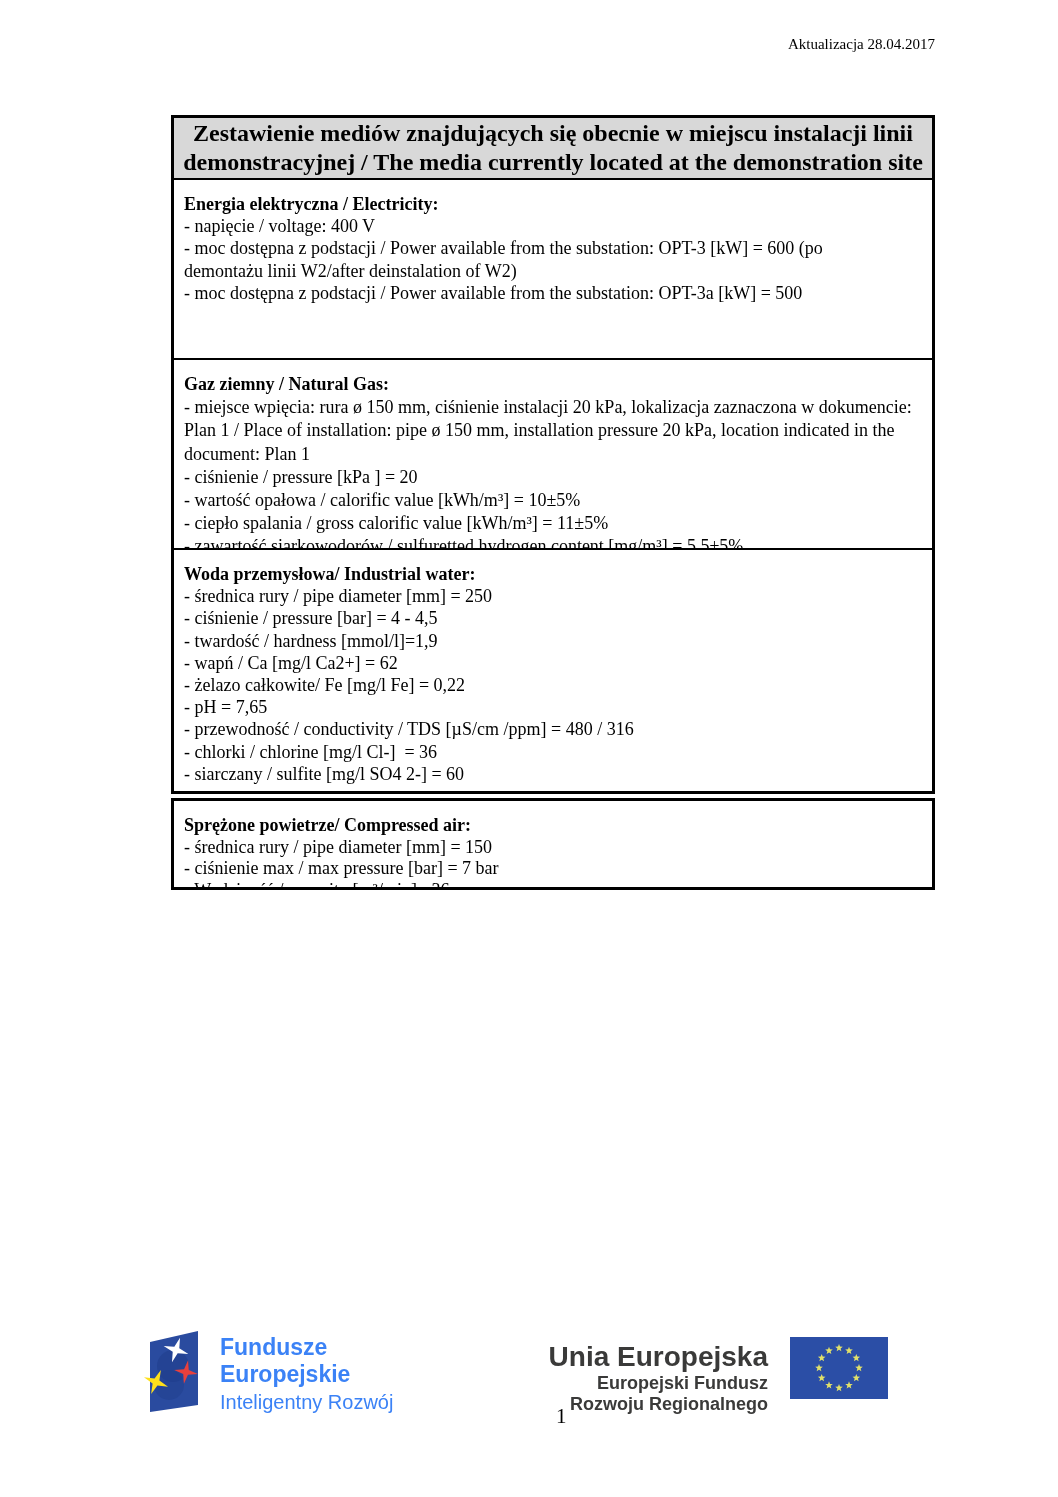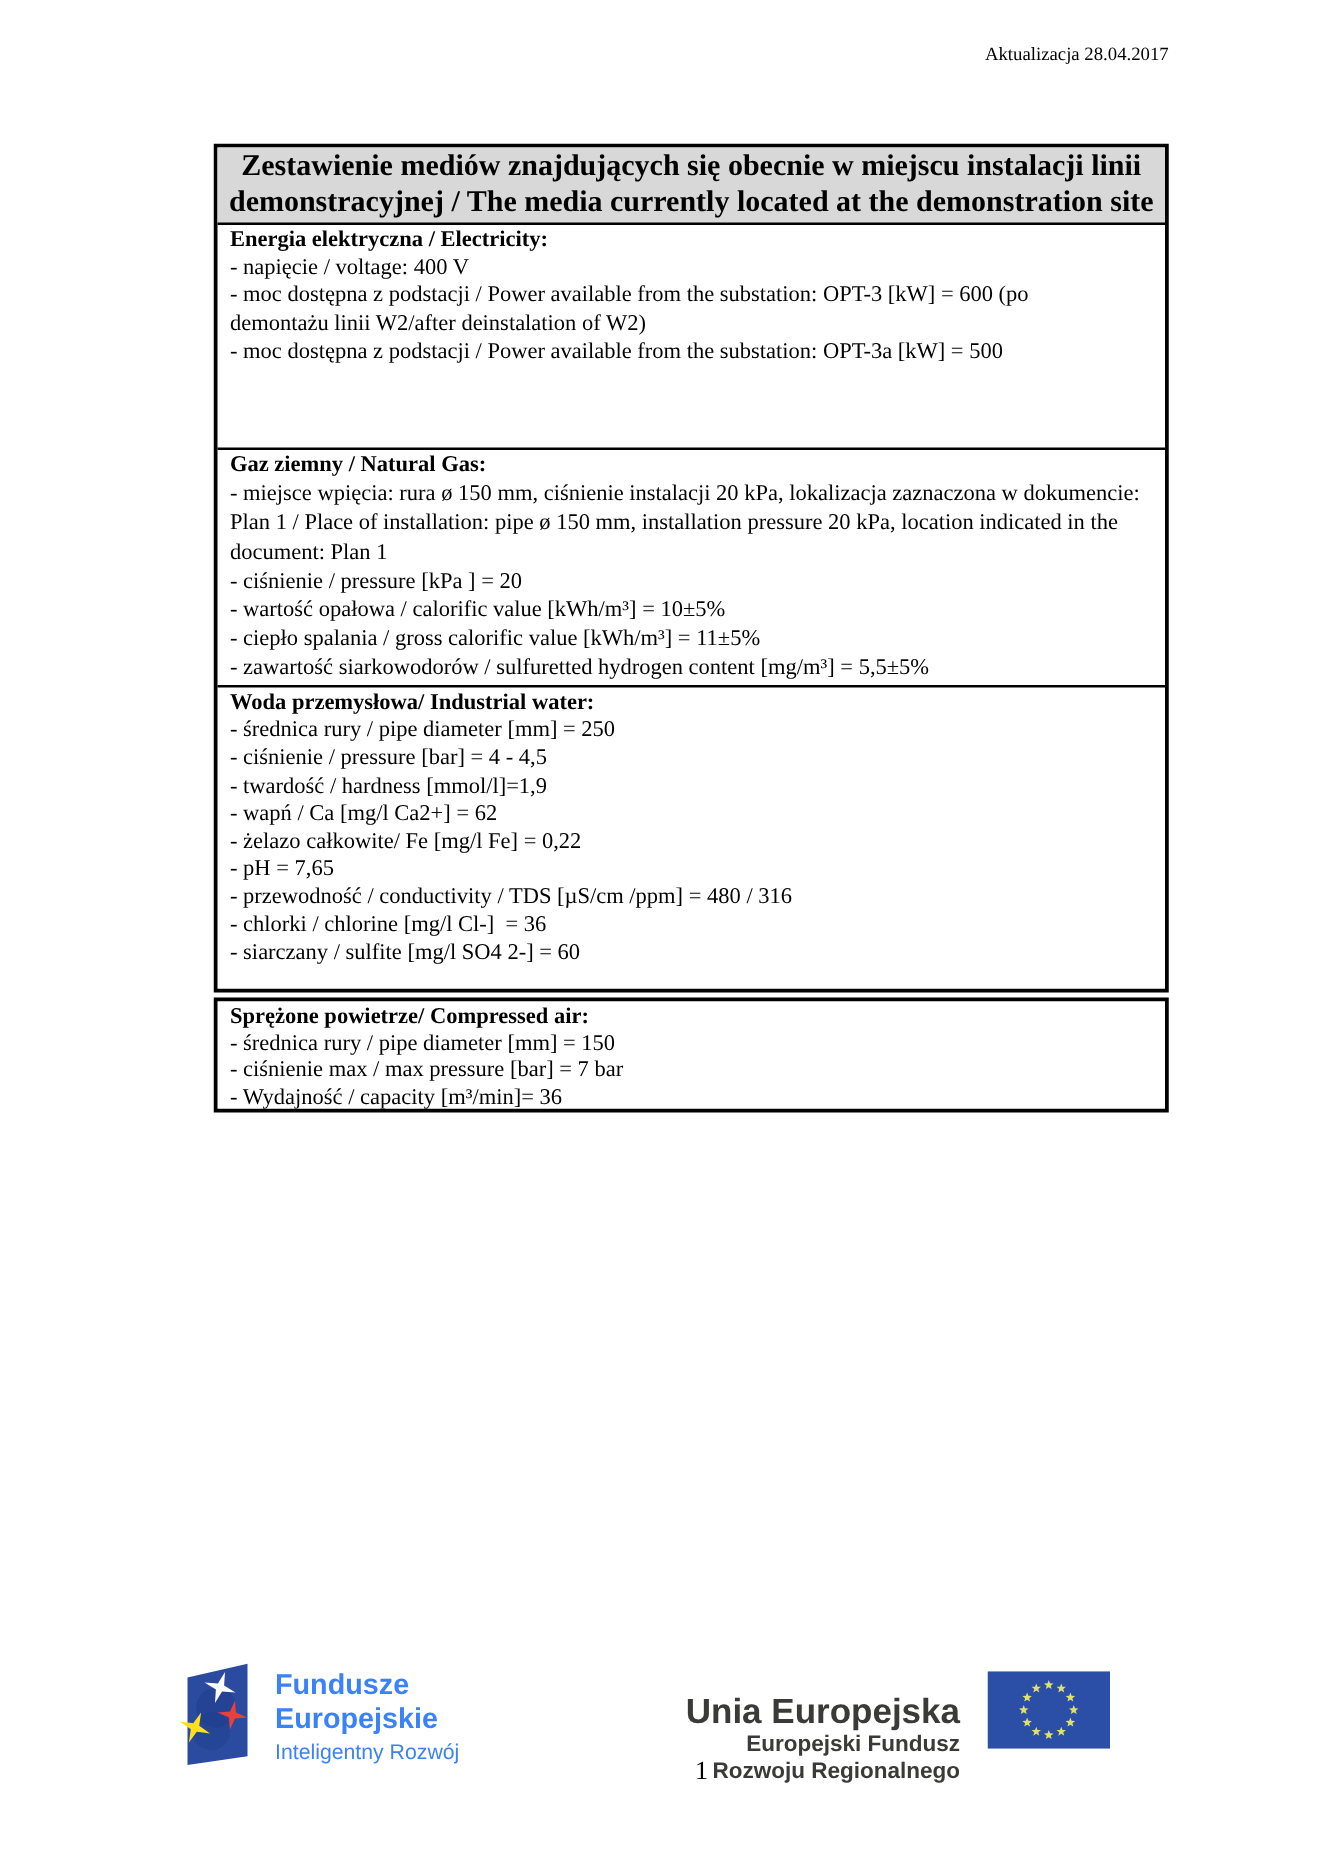--- a/index.html
+++ b/index.html
@@ -17,44 +17,44 @@
   .thead {
     height:62px; background:#d8d8d8; border-bottom:2px solid #000;
     text-align:center; font-weight:bold; font-size:24px; line-height:29px;
     padding:1px 4px; overflow:hidden;
   }
   .section { padding:0 10px; overflow:hidden; font-size:18px; line-height:22.2px; }
   .section p { white-space:pre-wrap; }
   .sec-elec  { height:178px; }
   .sec-gas   { height:190px; border-top:2px solid #000; line-height:23.2px; }
   .sec-water { height:243px; border-top:2px solid #000; }
-  .ttl { font-weight:bold; }
+  .ttl { font-weight:bold;margin-top:13px; }
   .just { text-align:justify; }
   .box-air {
     border:3px solid #000; margin-top:4px; height:92px;
     padding:1px 10px; overflow:hidden; font-size:18px; line-height:21.5px;
   }
   .box-air p { white-space:pre-wrap; }
 
   .footer-left {
     position:absolute; left:142px; top:1328px;
     display:flex; gap:16px; align-items:flex-end;
     font-family:"Liberation Sans", sans-serif; color:#3b82f6;
   }
   .fe-text { margin-top:6px; }
   .fe-text .b { font-weight:bold; font-size:23px; line-height:27px; }
-  .fe-text .s { font-size:17px; line-height:24px; margin-top:2px; }
+  .fe-text .s { font-size:20px; line-height:24px; margin-top:2px; }
 
   .footer-right {
     position:absolute; top:1337px; right:170px;
     display:flex; gap:22px; align-items:flex-start;
     font-family:"Liberation Sans", sans-serif; color:#3a3a39;
   }
   .eu-text { text-align:right; margin-top:4px; }
-  .eu-text .t { font-weight:bold; font-size:28px; line-height:32px;margin-top:12px; }
+  .eu-text .t { font-weight:bold; font-size:28px; line-height:32px; }
   .eu-text .s { font-weight:bold; font-size:18px; line-height:21px; }
 
   .page-num { position:absolute; top:1404px; left:556px; font-size:21px; }
   .svgdefs { position:absolute; width:0; height:0; }
 </style>
 </head>
 <body>
 
 <div class="update-date">Aktualizacja 28.04.2017</div>
 

